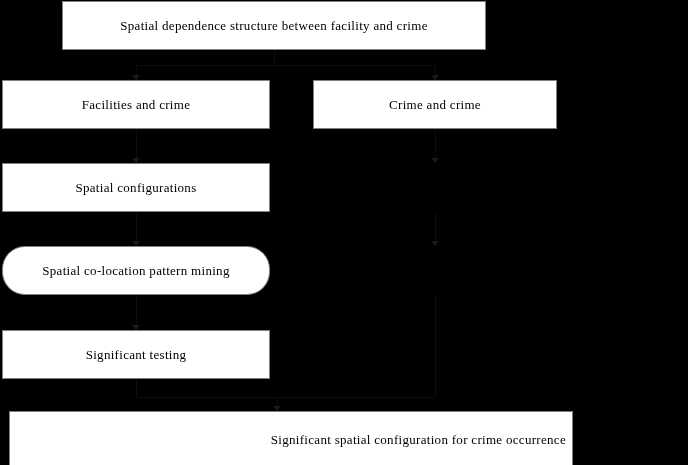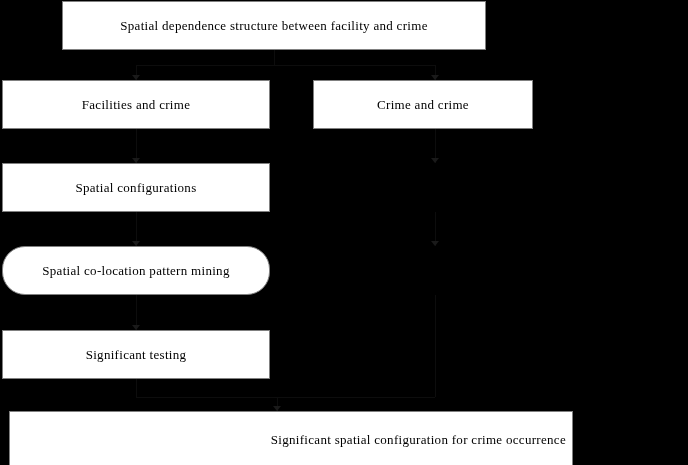--- a/index.html
+++ b/index.html
@@ -90,21 +90,21 @@
   <div class="node" style="left:2px; top:163px; width:268px; height:49px;">
     <span class="node-label">Spatial configurations</span>
   </div>
   <div class="node" style="left:2px; top:246px; width:268px; height:49px;border-radius:23px;">
     <span class="node-label">Spatial co-location pattern mining</span>
   </div>
   <div class="node" style="left:2px; top:330px; width:268px; height:49px;">
     <span class="node-label">Significant testing</span>
   </div>
 
-  <div class="node" style="left:313px; top:80px; width:220px; height:49px;">
+  <div class="node" style="left:313px; top:80px; width:244px; height:49px;">
     <span class="node-label">Crime and crime</span>
   </div>
 
   <div class="node" style="left:9px; top:411px; width:564px; height:57px;justify-content:flex-end;">
     <span class="node-label">Significant spatial configuration for crime occurrence</span>
   </div>
 
 </div>
 
 </body></html>

